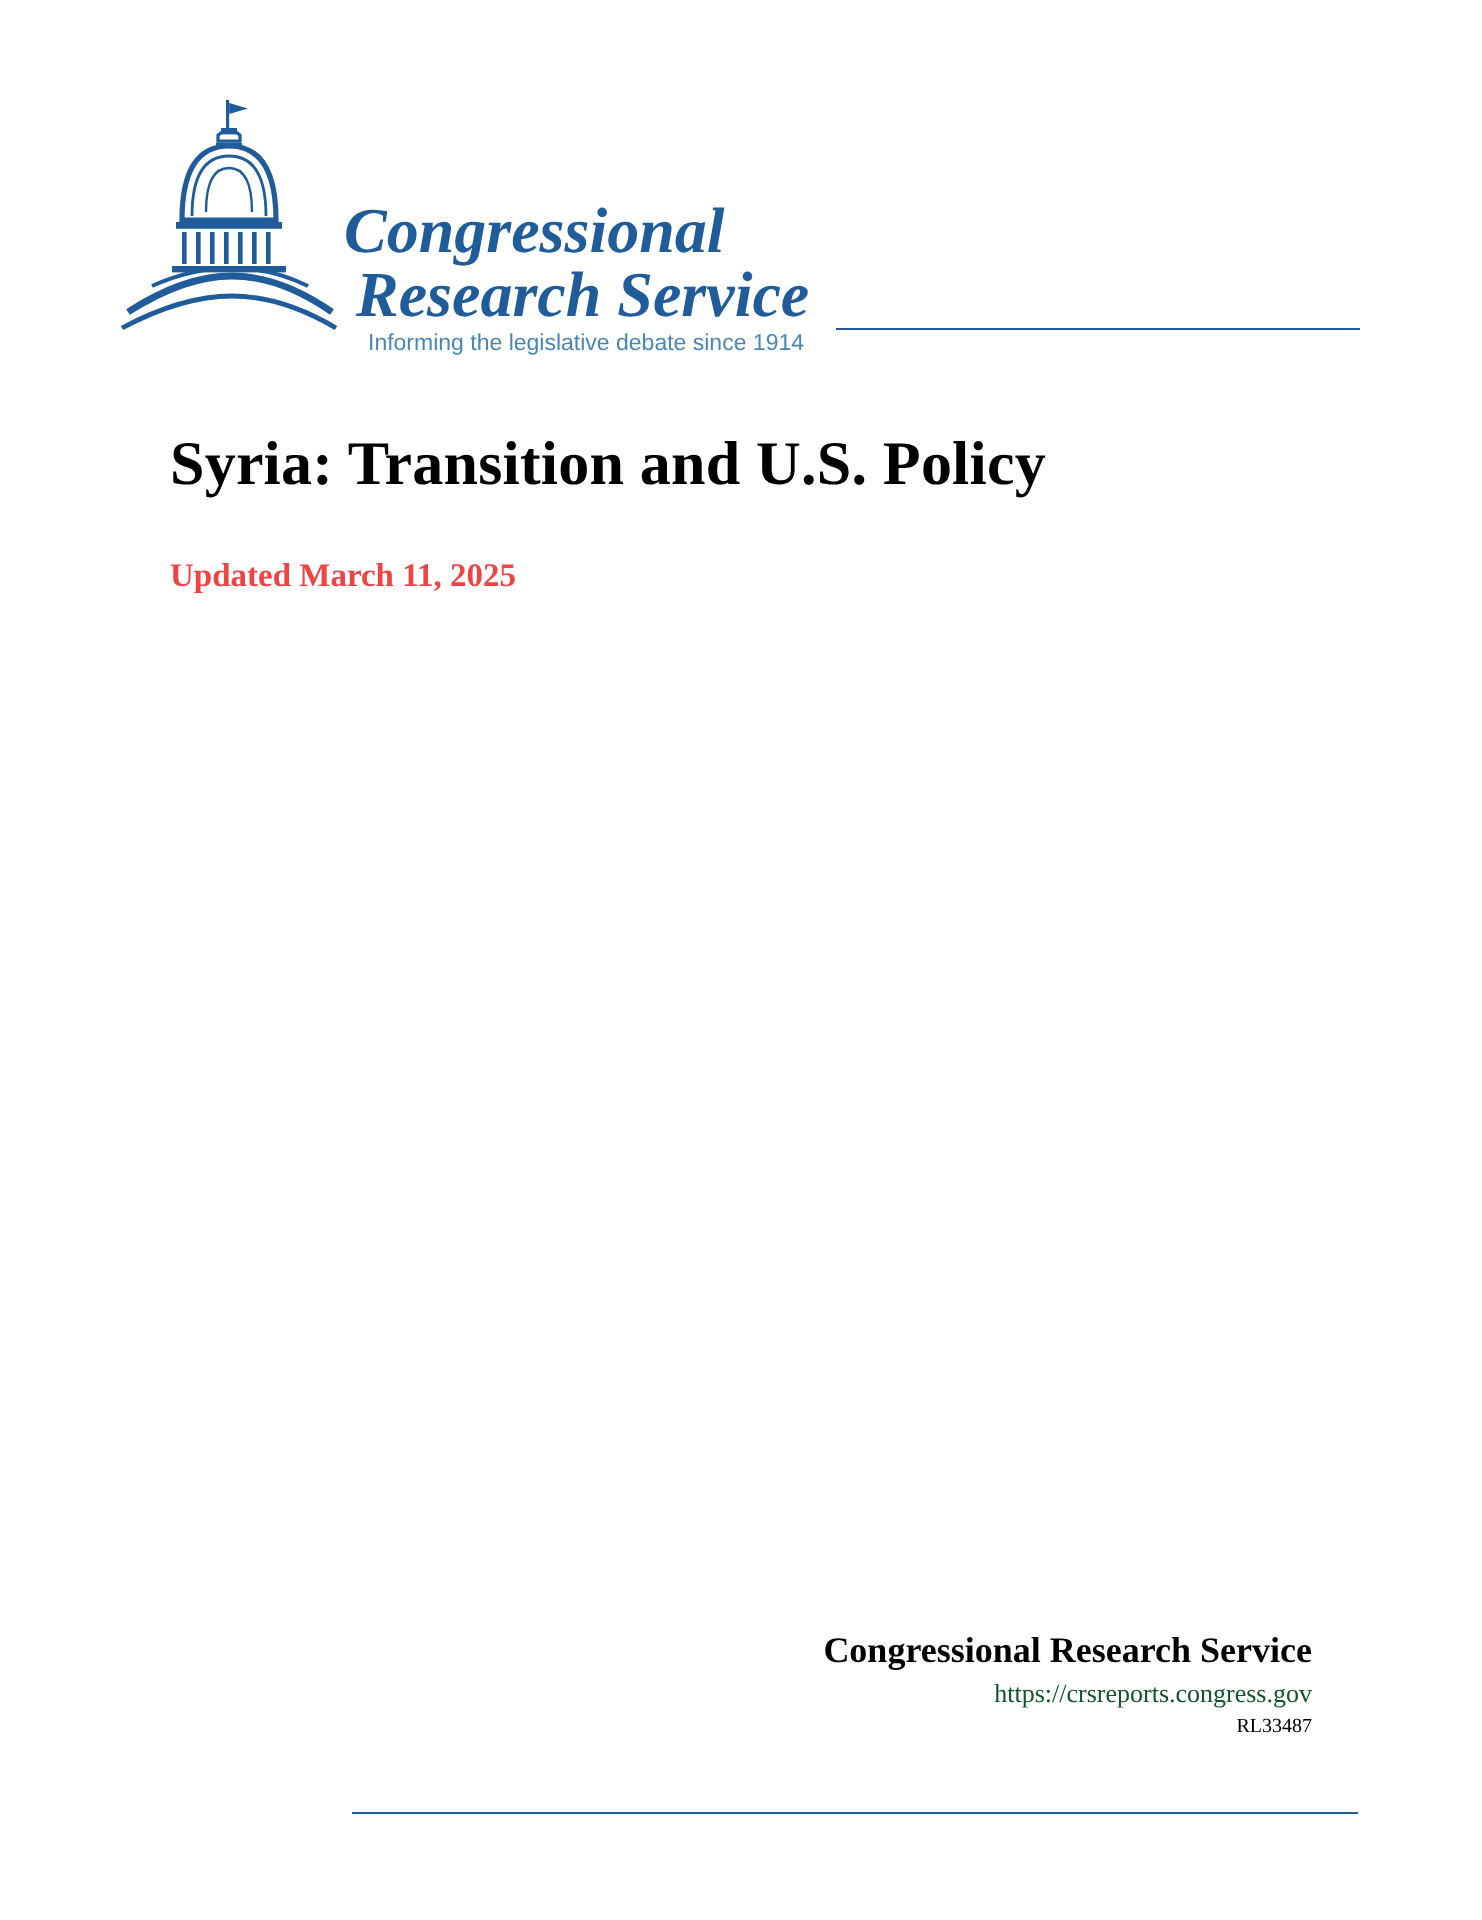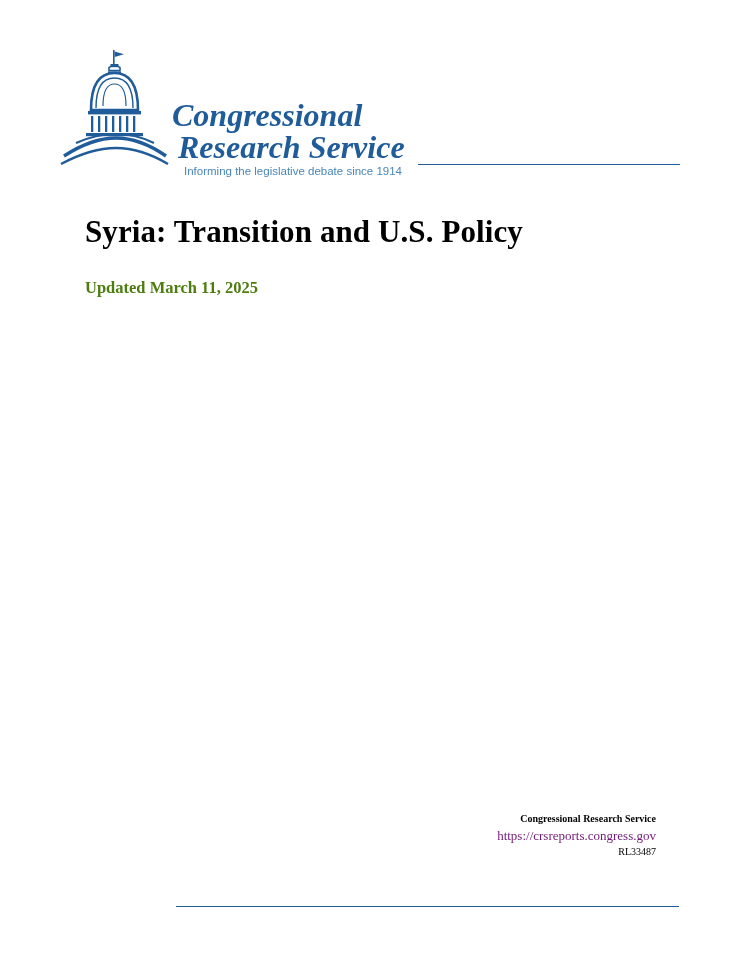--- a/index.html
+++ b/index.html
@@ -73,42 +73,42 @@
   }
 
   .doc-date {
     position: absolute;
     left: 85px;
     top: 278px;
     width: 580px;
     font-family: "Liberation Serif", serif;
     font-size: 16.5px;
     font-weight: bold;
-    color: #4d7c0f;
+    color: #ef4444;
   }
 
   
   .agency-block {
     position: absolute;
     right: 85px;
     top: 812px;
     width: 380px;
     text-align: right;
     line-height: 1.45;
   }
   .agency-name {
     font-family: "Liberation Serif", serif;
     font-weight: bold;
-    font-size: 10px;
+    font-size: 18px;
     color: #000000;
   }
   .agency-url {
     font-family: "Liberation Serif", serif;
     font-size: 13px;
-    color: #701a75;
+    color: #14532d;
   }
   .agency-number {
     font-family: "Liberation Serif", serif;
     font-size: 10px;
     color: #000000;
   }
 
   
   .report-stamp {
     position: absolute;

